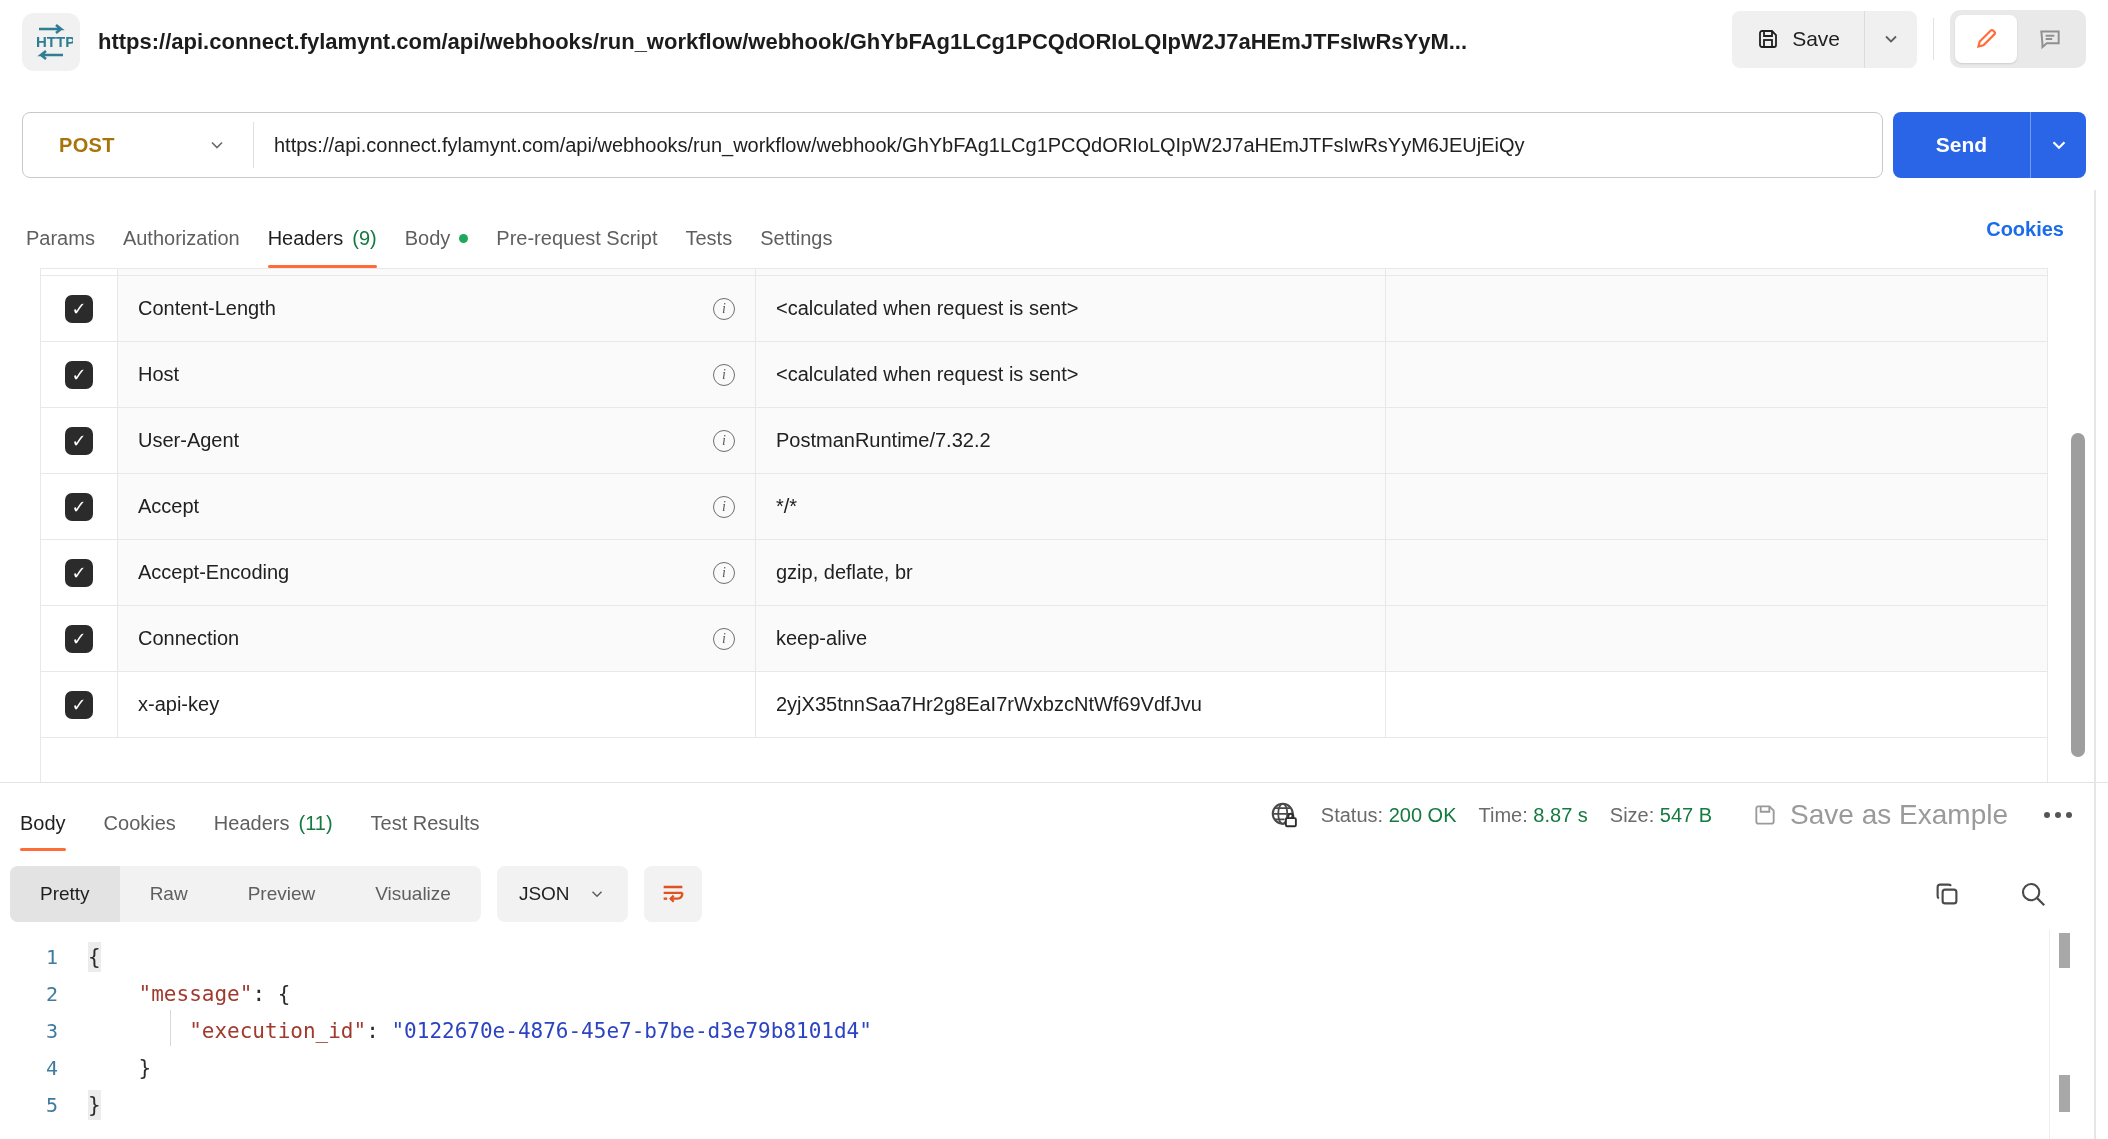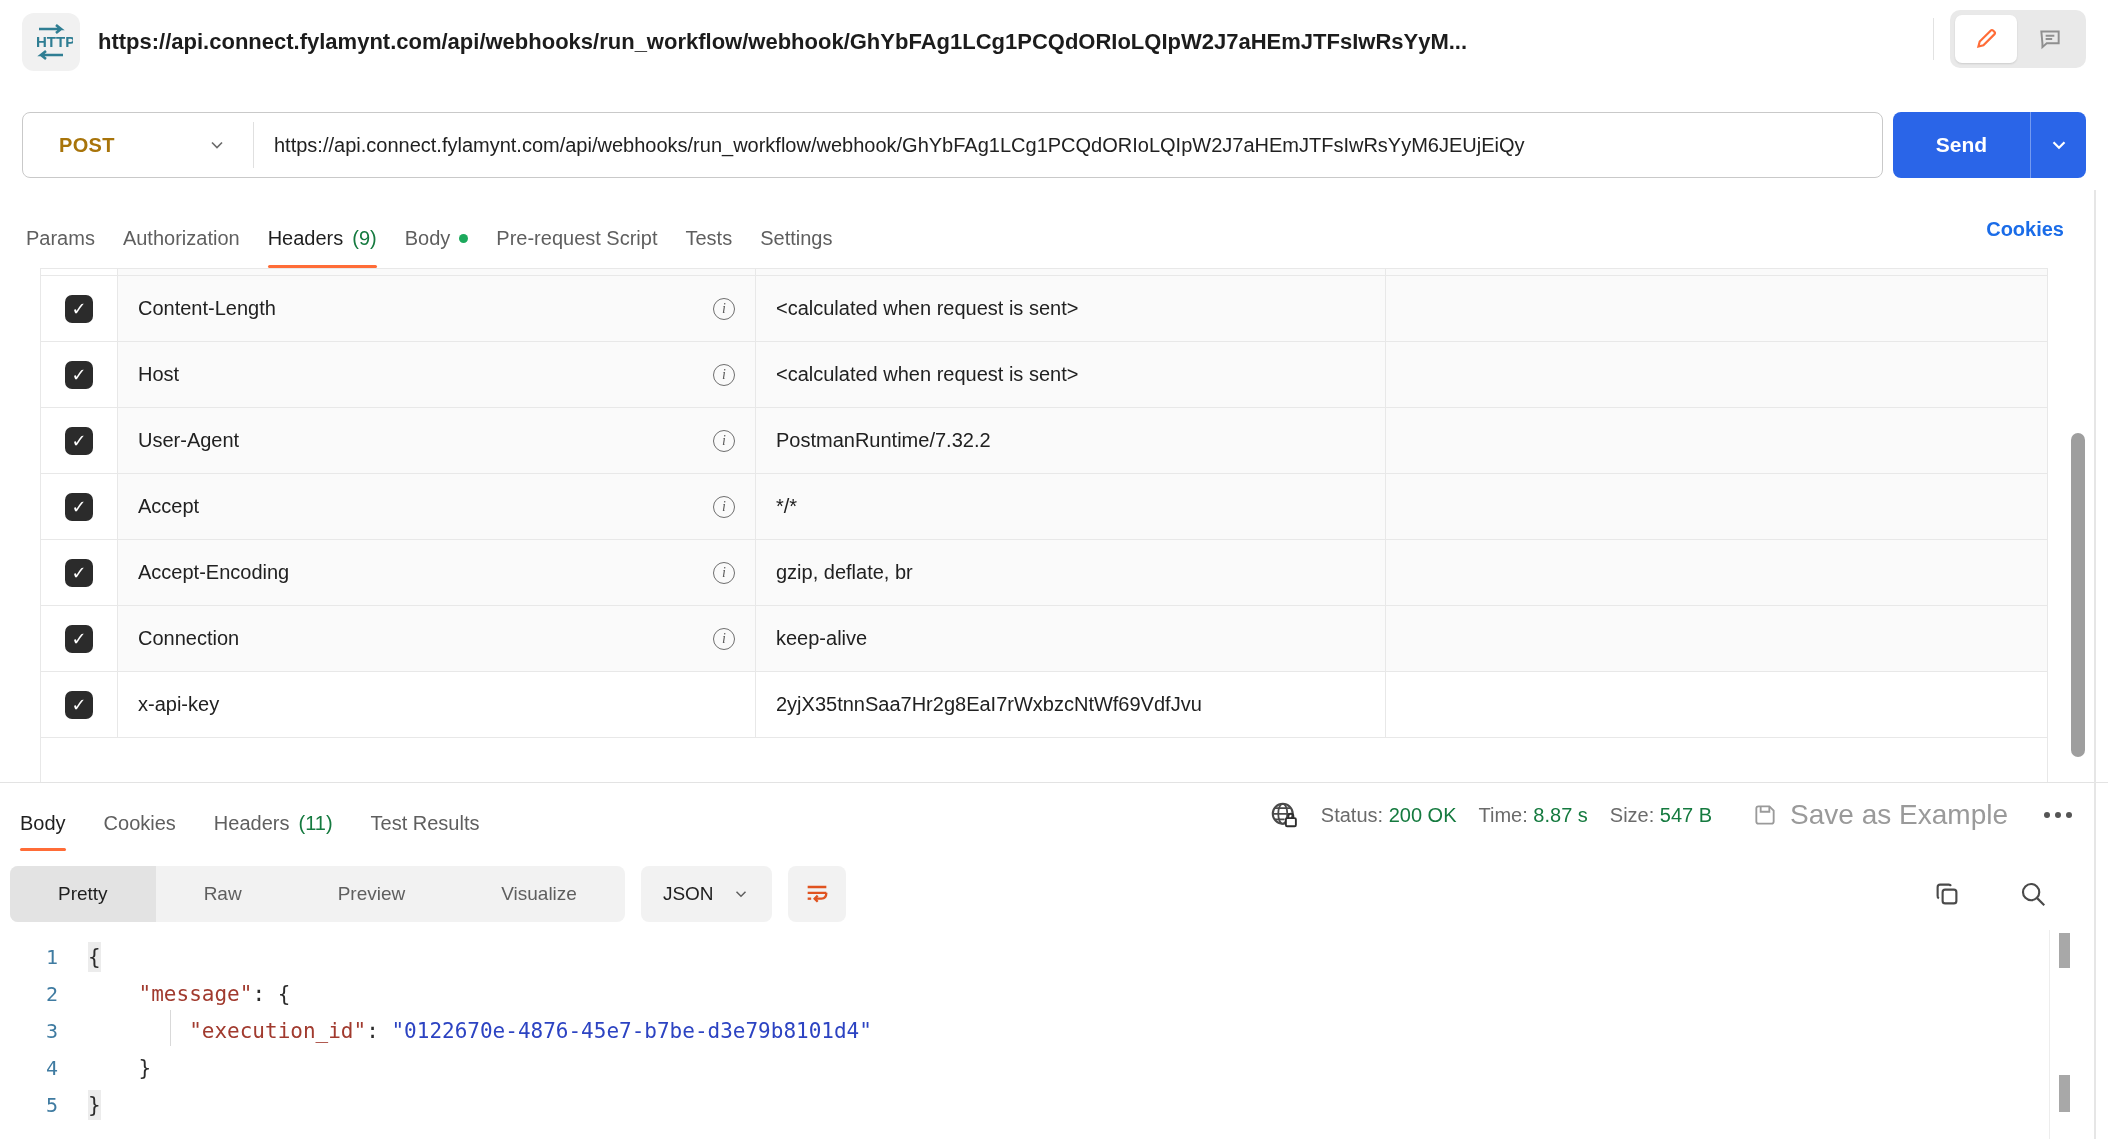--- a/index.html
+++ b/index.html
@@ -73,21 +73,21 @@
   .resp-meta { position:absolute; right:36px; top:783px; height:64px; display:flex; align-items:center; gap:22px; }
   .meta-pair { font-size:20px; color:#6b6b6b; white-space:nowrap; }
   .meta-pair .val { color:#157a3f; }
   .save-example { display:flex; align-items:center; gap:12px; font-size:28px; color:#9a9a9a; cursor:pointer; margin-left:18px; }
   .more-dots { display:flex; gap:5px; margin-left:14px; cursor:pointer; }
   .more-dots i { width:6px; height:6px; border-radius:50%; background:#555; }
 
   
   .resp-toolbar { position:absolute; left:10px; top:866px; width:2088px; height:56px; display:flex; align-items:center; gap:16px; }
   .view-seg { display:flex; height:56px; background:#f2f2f2; border-radius:8px; overflow:hidden; }
-  .view-tab { display:flex; align-items:center; padding:0 48px; font-size:19px; color:#5f5f5f; cursor:pointer; }
+  .view-tab { display:flex; align-items:center; padding:0 30px; font-size:19px; color:#5f5f5f; cursor:pointer; }
   .view-tab.active { background:#e3e3e3; color:#1f1f1f; }
   .json-btn { display:flex; align-items:center; gap:18px; height:56px; padding:0 22px; background:#f2f2f2;
     border-radius:8px; font-size:19px; color:#1f1f1f; cursor:pointer; }
   .wrap-btn { width:58px; height:56px; background:#f2f2f2; border-radius:8px; display:flex; align-items:center;
     justify-content:center; cursor:pointer; }
   .toolbar-right { position:absolute; right:50px; top:0; height:56px; display:flex; align-items:center; gap:56px; }
   .icon-btn { cursor:pointer; display:flex; align-items:center; justify-content:center; }
 
   
   .code-area { position:absolute; left:0; top:938px; width:2048px; height:201px; overflow:hidden;
@@ -118,20 +118,35 @@
   <div class="topbar">
     <div class="http-badge">
       <svg width="44" height="44" viewBox="0 0 44 44">
         <path d="M10 9 h22 l-5 -4 m5 4 l-5 4" fill="none" stroke="#2f7e93" stroke-width="2.6"></path>
         <text x="7" y="27" font-family="Liberation Sans, sans-serif" font-size="15" font-weight="bold" fill="#2f7e93">HTTP</text>
         <path d="M34 35 h-22 l5 -4 m-5 4 l5 4" fill="none" stroke="#2f7e93" stroke-width="2.6"></path>
       </svg>
     </div>
     <div class="req-title">https://api.connect.fylamynt.com/api/webhooks/run_workflow/webhook/GhYbFAg1LCg1PCQdORIoLQIpW2J7aHEmJTFsIwRsYyM...</div>
     <div class="topbar-right">
+      <div class="save-group">
+        <div class="save-btn">
+          <svg width="24" height="24" viewBox="0 0 24 24">
+            <path d="M4 6a2 2 0 0 1 2-2h10l4 4v10a2 2 0 0 1-2 2H6a2 2 0 0 1-2-2V6z" fill="none" stroke="#1f1f1f" stroke-width="1.8"></path>
+            <path d="M8 4v5h8V4" fill="none" stroke="#1f1f1f" stroke-width="1.8"></path>
+            <rect x="8" y="13" width="8" height="7" fill="none" stroke="#1f1f1f" stroke-width="1.8"></rect>
+          </svg>
+          <span>Save</span>
+        </div>
+        <div class="save-caret">
+          <svg width="20" height="20" viewBox="0 0 24 24">
+            <path d="M6 9l6 6 6-6" fill="none" stroke="#5f5f5f" stroke-width="2.2"></path>
+          </svg>
+        </div>
+      </div>
       <div class="v-divider"></div>
       <div class="edit-seg">
         <div class="seg-btn active">
           <svg width="26" height="26" viewBox="0 0 24 24">
             <path d="M5 19l1.2-4.6L16.5 4.1a1.4 1.4 0 0 1 2 0l1.4 1.4a1.4 1.4 0 0 1 0 2L9.6 17.8 5 19z" fill="none" stroke="#ff6c37" stroke-width="2"></path>
           </svg>
         </div>
         <div class="seg-btn">
           <svg width="26" height="26" viewBox="0 0 24 24">
             <path d="M4 5h16v11H9l-4 3.5V16z" fill="none" stroke="#8f8f8f" stroke-width="1.8"></path>

